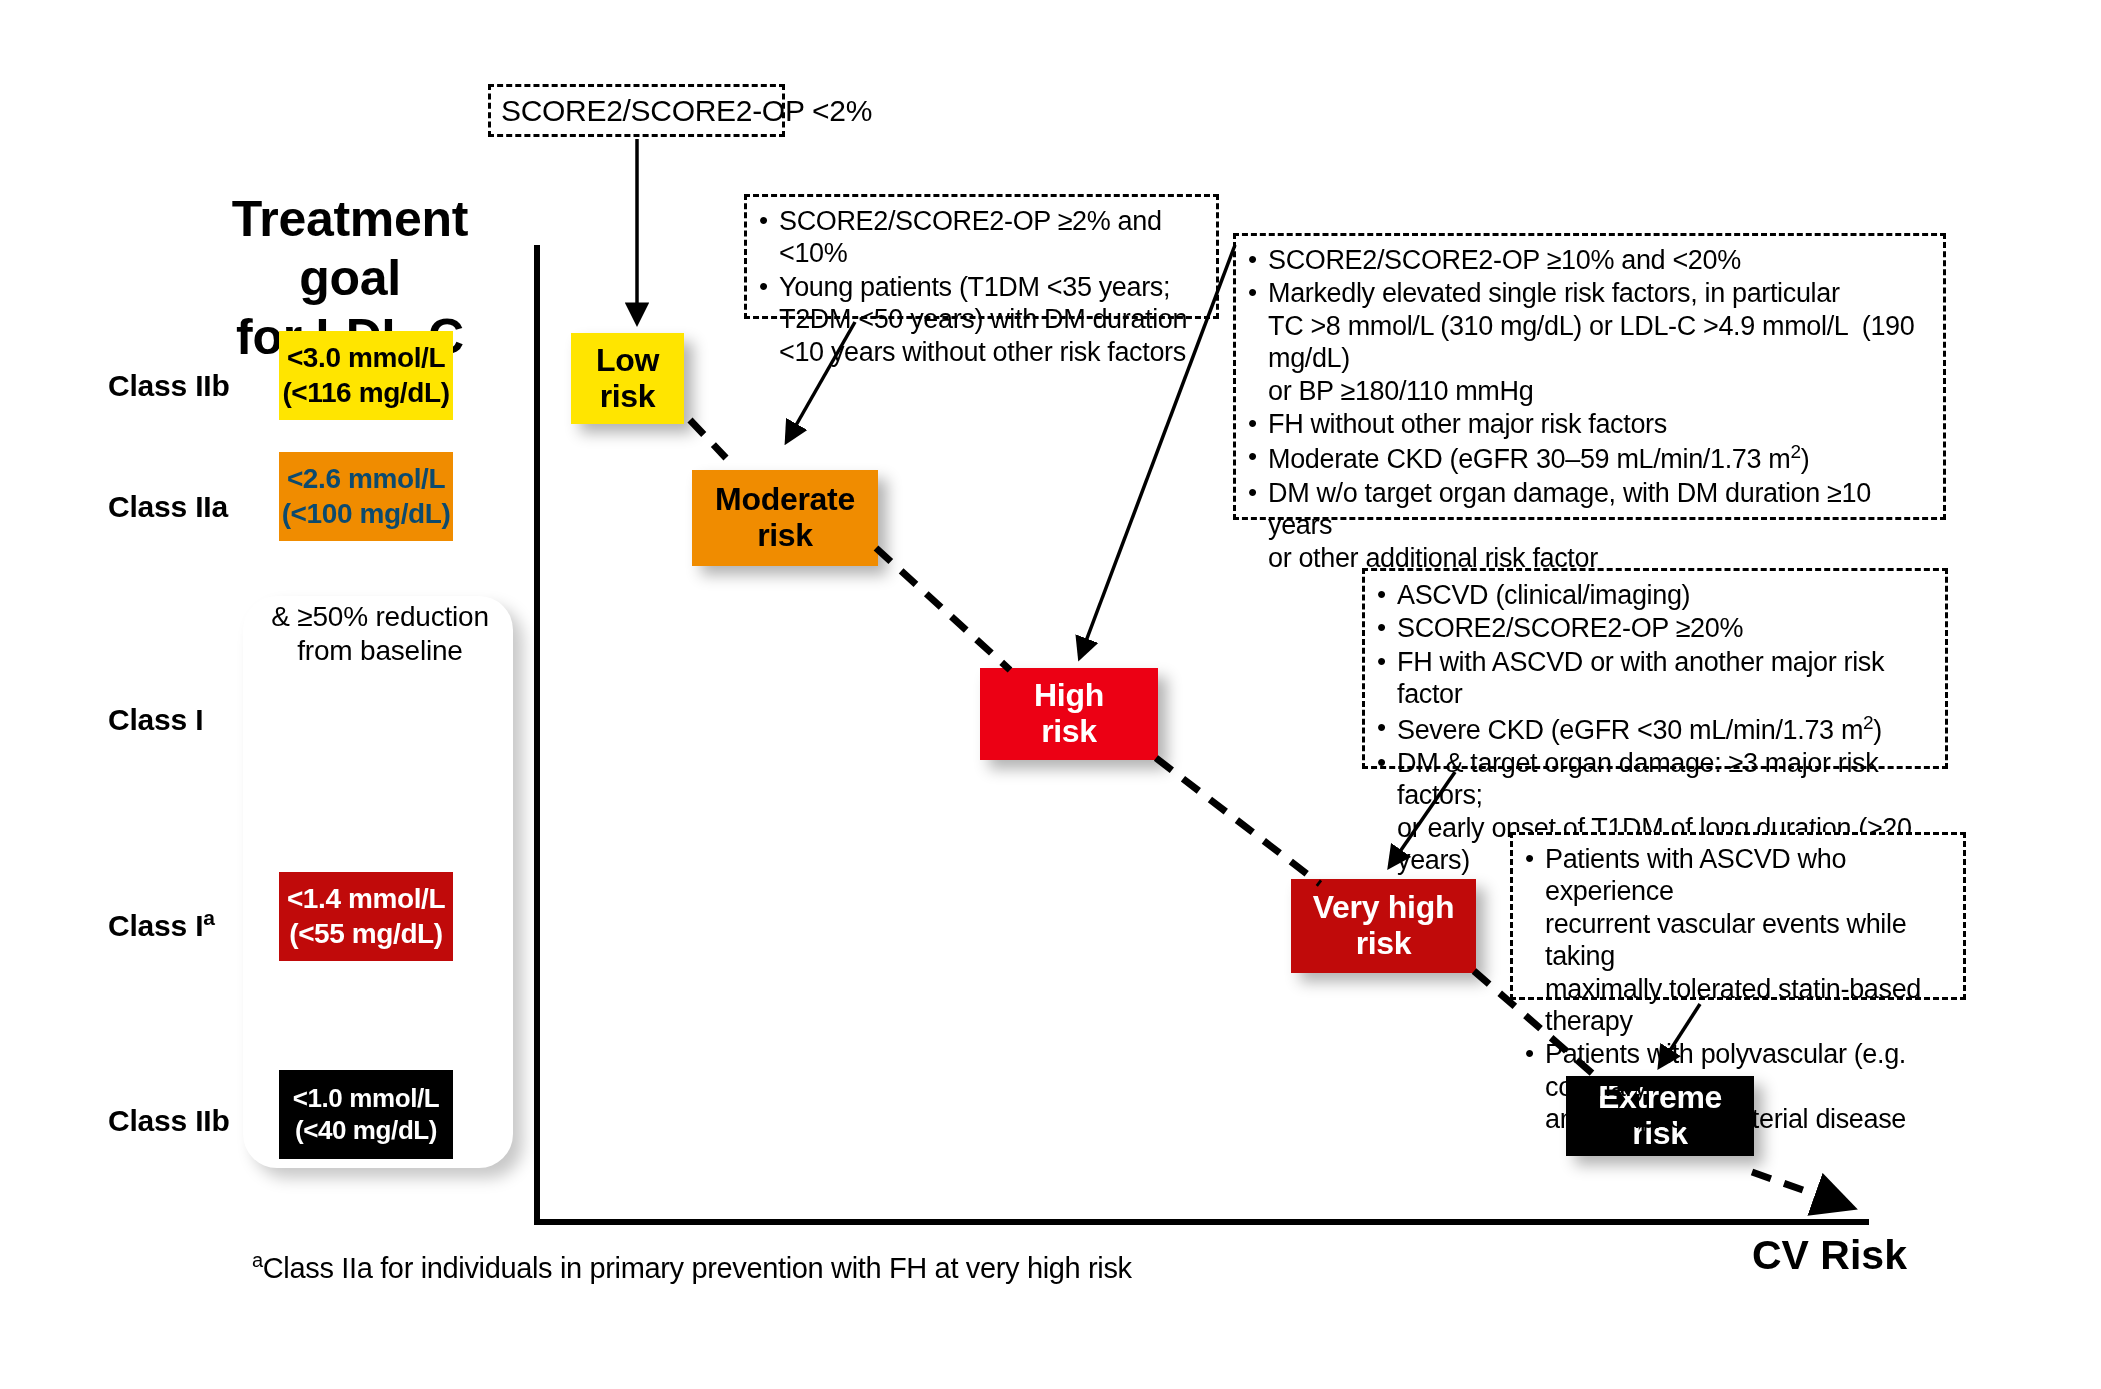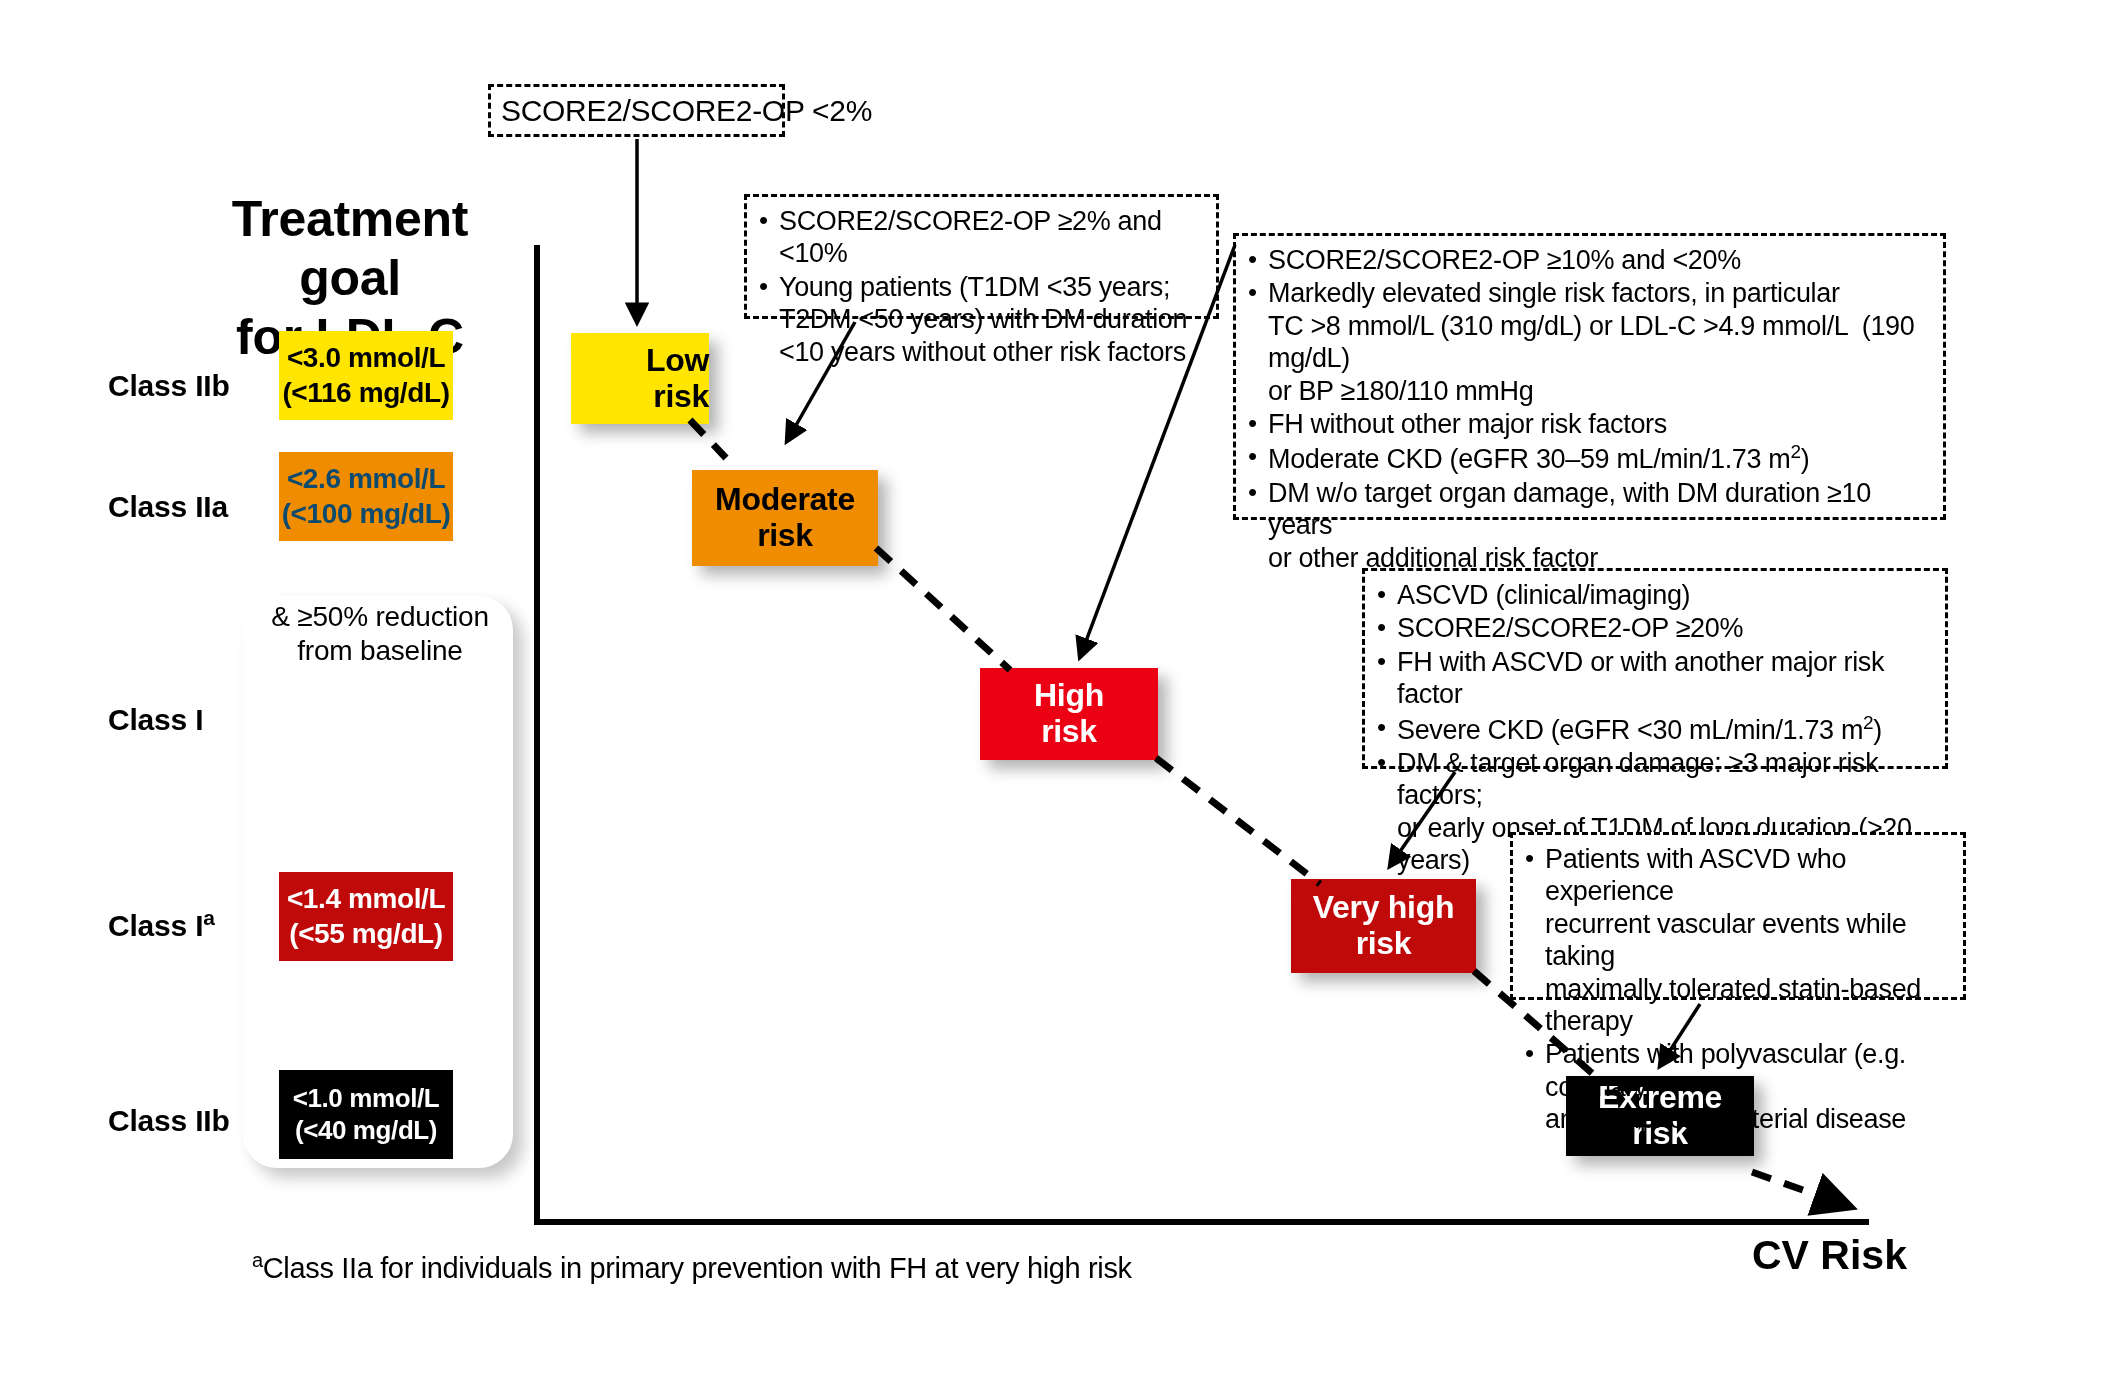--- a/index.html
+++ b/index.html
@@ -186,21 +186,21 @@
 
   <div class="goal-box goal-black" style="left:279px;top:1070px;width:174px;height:89px;font-size:26px;">
     <span class="l1">&lt;1.0 mmol/L</span>
     <span class="l2">(&lt;40 mg/dL)</span>
   </div>
 
   <div class="axis" style="left:534px;top:245px;width:6px;height:980px;"></div>
   <div class="axis" style="left:534px;top:1219px;width:1335px;height:6px;"></div>
   <div class="axis-label" style="left:1752px;top:1232px;">CV Risk</div>
 
-  <div class="risk-box risk-yellow" style="left:571px;top:333px;width:138px;height:91px;align-items:flex-end;">
+  <div class="risk-box risk-yellow" style="left:571px;top:333px;width:113px;height:91px;">
     <span>Low</span>
     <span>risk</span>
   </div>
 
   <div class="risk-box risk-orange" style="left:692px;top:453px;width:186px;height:96px;">
     <span>Moderate</span>
     <span>risk</span>
   </div>
 
   <div class="risk-box risk-red" style="left:980px;top:668px;width:178px;height:92px;">

